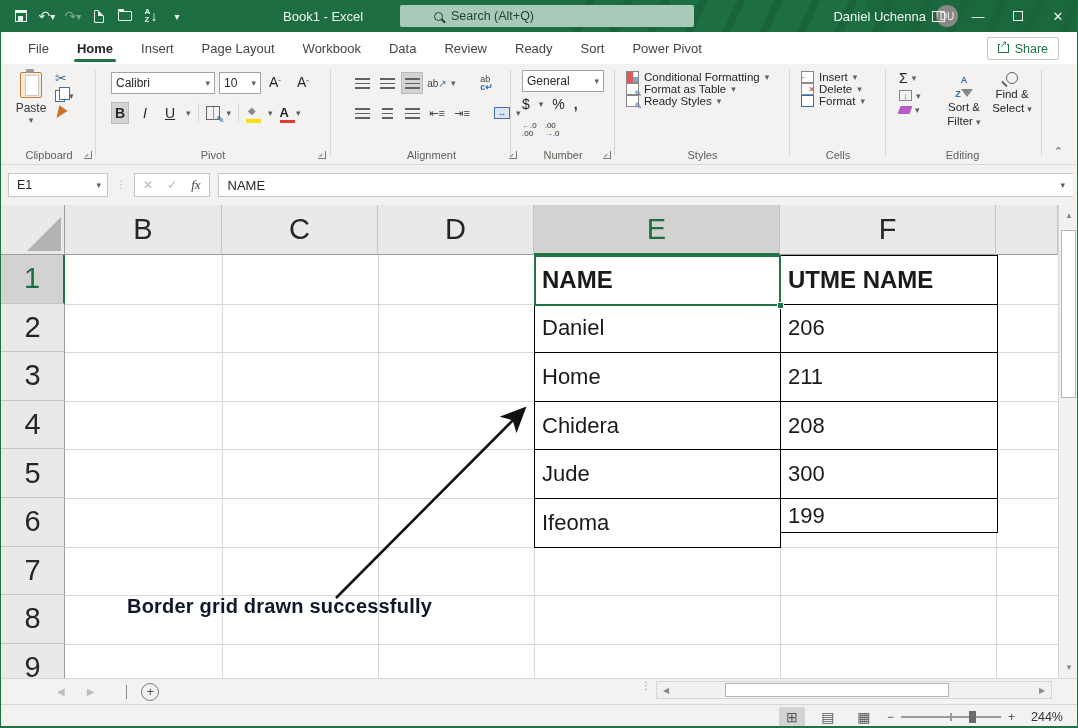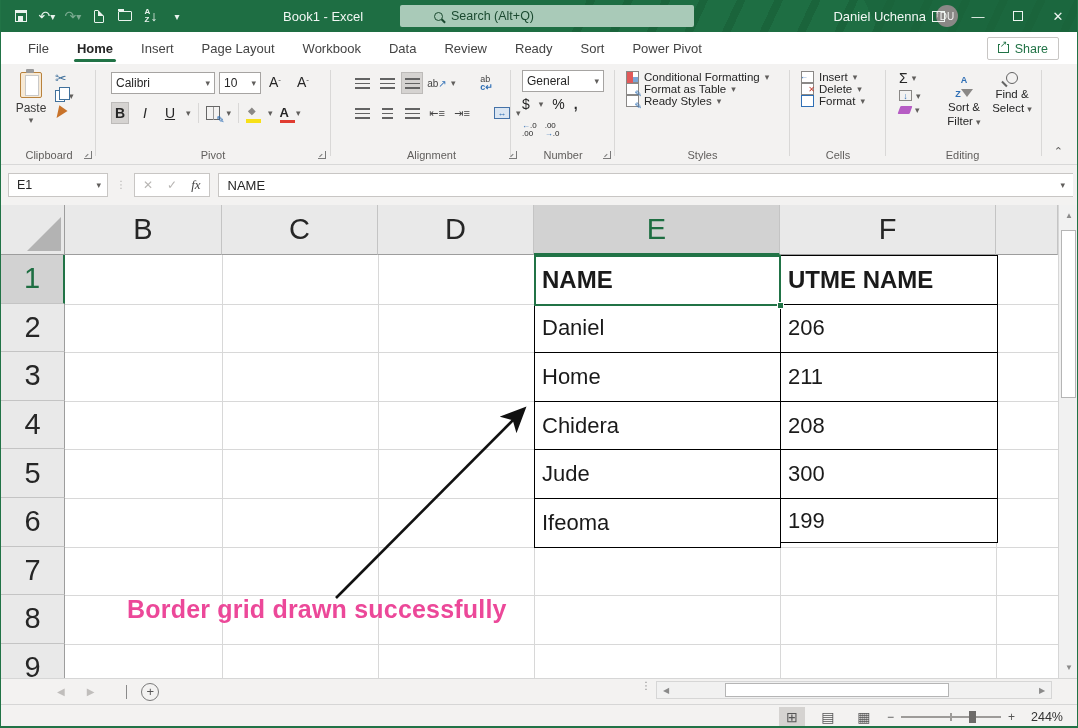--- a/index.html
+++ b/index.html
@@ -168,21 +168,21 @@
   .gridline-h { position:absolute; left:64px; right:0; height:1px; background:#d8d8d8; }
 
   
   #table-overlay { position:absolute; left:533px; top:50px; width:463px; }
   .tcell { position:absolute; background:#fff; border:1px solid #000; display:flex; align-items:center; padding-left:7px; font-size:22px; color:#1a1a1a; }
   .tcell.hdr { font-weight:700; font-size:24px; }
   #sel-box { position:absolute; left:533px; top:50px; width:247px; height:50px; border:2.4px solid #217346; pointer-events:none; }
   #fill-handle { position:absolute; width:7px; height:7px; background:#217346; border:1.4px solid #fff; pointer-events:none; }
 
   
-  #annotation-text { position:absolute; left:127px; top:595px; font-size:25px; font-weight:700; color:#ec4899; letter-spacing:.2px; }
+  #annotation-text { position:absolute; left:127px; top:595px; font-size:20px; font-weight:700; color:#0f172a; letter-spacing:.2px; }
   #arrow-svg { position:absolute; left:0; top:0; width:1078px; height:728px; pointer-events:none; }
 
   
   #vscroll { position:absolute; right:0; top:205px; width:20px; height:473px; background:#f1f1f1; border-left:1px solid #d6d6d6; }
   .sarrow { position:absolute; left:0; width:20px; height:21px; display:flex; align-items:center; justify-content:center; color:#8a8a8a; font-size:8px; }
   #vthumb { position:absolute; left:2px; top:25px; width:15px; height:168px; background:#fff; border:1px solid #b5b5b5; }
 
   
   #tabbar { position:absolute; left:1px; top:678px; width:1076px; height:26px; background:#f3f2f1; border-top:1px solid #d6d6d6; display:flex; align-items:stretch; font-size:12.5px; }
   #tab-nav { display:flex; align-items:center; gap:22px; padding:0 18px 0 56px; color:#c0bebc; font-size:10px; }
@@ -531,21 +531,21 @@
         <div class="tcell hdr" style="left: 246px; top: 0px; width: 218px; height: 49.6px;">UTME NAME</div>
         <div class="tcell" style="left: 0px; top: 48.6px; width: 247px; height: 49.6px;">Daniel</div>
         <div class="tcell" style="left: 246px; top: 48.6px; width: 218px; height: 49.6px;">206</div>
         <div class="tcell" style="left: 0px; top: 97.2px; width: 247px; height: 49.6px;">Home</div>
         <div class="tcell" style="left: 246px; top: 97.2px; width: 218px; height: 49.6px;">211</div>
         <div class="tcell" style="left: 0px; top: 145.8px; width: 247px; height: 49.6px;">Chidera</div>
         <div class="tcell" style="left: 246px; top: 145.8px; width: 218px; height: 49.6px;">208</div>
         <div class="tcell" style="left: 0px; top: 194.4px; width: 247px; height: 49.6px;">Jude</div>
         <div class="tcell" style="left: 246px; top: 194.4px; width: 218px; height: 49.6px;">300</div>
         <div class="tcell" style="left: 0px; top: 243px; width: 247px; height: 49.6px;">Ifeoma</div>
-        <div class="tcell" style="left: 246px; top: 243px; width: 218px; height: 45px;">199</div>
+        <div class="tcell" style="left: 246px; top: 243px; width: 218px; height: 35px;">199</div>
       </div>
     <div id="sel-box" style="height: 50.6px;"></div>
     <div id="fill-handle" style="left: 776px; top: 96.6px;"></div>
   </div>
 
   <div id="annotation-text">Border grid drawn successfully</div>
   <svg id="arrow-svg">
     <defs>
       <marker id="ah" markerWidth="10" markerHeight="9" refX="7" refY="4.5" orient="auto">
         <path d="M0,0 L10,4.5 L0,9 L2.5,4.5 Z" fill="#111"></path>

